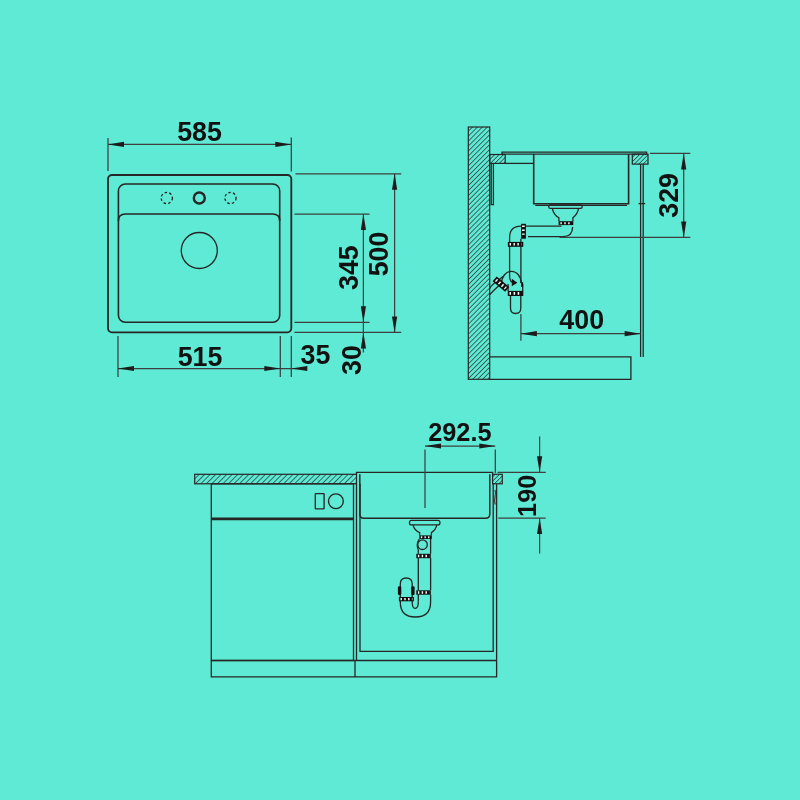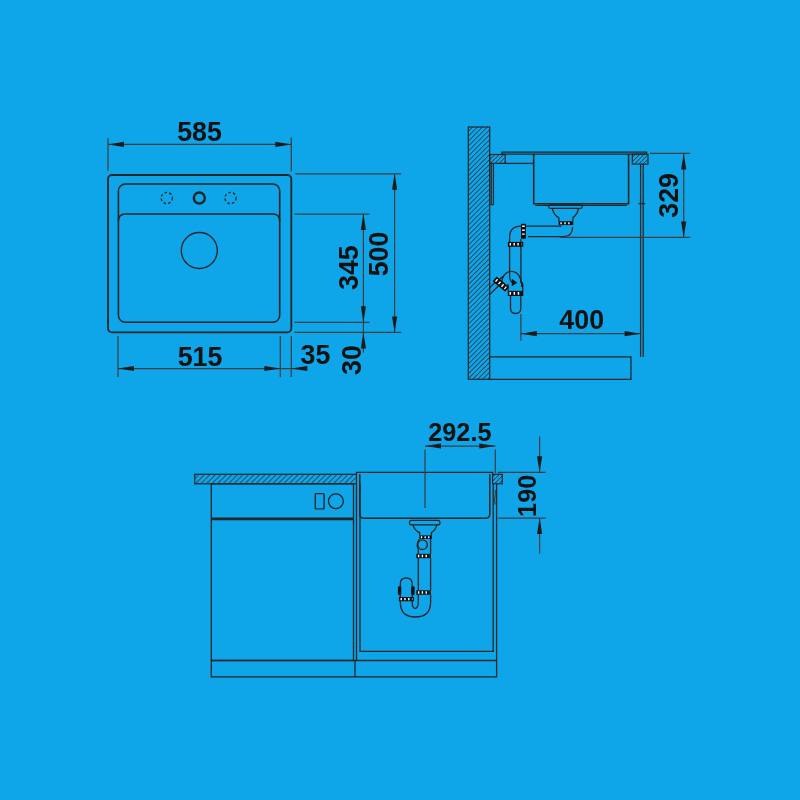--- a/index.html
+++ b/index.html
@@ -1,16 +1,16 @@
 <!DOCTYPE html>
 <html><head>
 <meta charset="utf-8">
 <style>
   html,body{margin:0;padding:0;background:#fff;}
-  .wrap{width:800px;height:800px;position:relative;background:#0ea5e9;}
+  .wrap{width:800px;height:800px;position:relative;background:#5eead4;}
   text{font-family:"Liberation Sans",sans-serif;font-weight:bold;fill:#111;}
 </style>
 </head>
 <body>
 <div class="wrap">
 <svg width="800" height="800" viewBox="0 0 800 800">
 <defs>
   <pattern id="hw" width="3.5" height="3.5" patternUnits="userSpaceOnUse" patternTransform="rotate(45)">
     <line x1="0" y1="0" x2="0" y2="3.5" stroke="#222" stroke-width="1.3"></line>
   </pattern>

